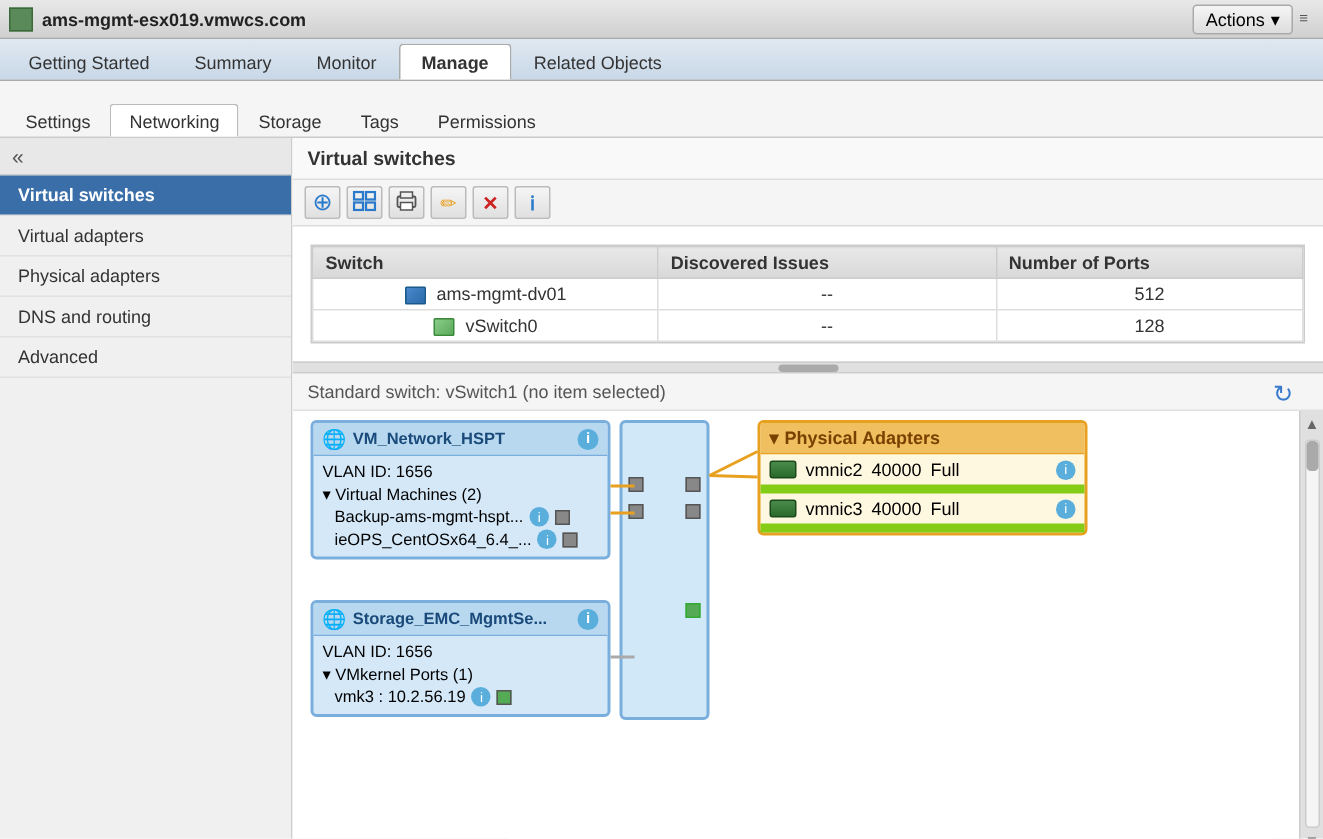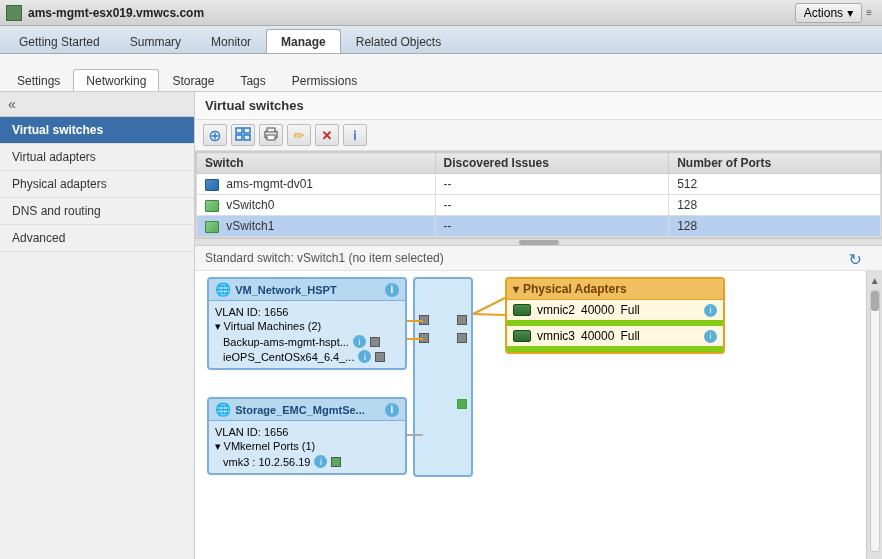--- a/index.html
+++ b/index.html
@@ -187,20 +187,21 @@
       border: 1px solid #ccc;
       padding: 3px 8px;
       text-align: left;
       font-weight: bold;
       color: #333;
     }
     .switch-table td {
       border: 1px solid #ddd;
       padding: 3px 8px;
       color: #333;
+      text-align: center;
     }
     .switch-table tr.selected td {
       background: #b8d0f0;
     }
     .diagram-header {
       padding: 5px 10px;
       font-size: 12px;
       color: #555;
       border-bottom: 1px solid #e0e0e0;
       background: #f5f5f5;
@@ -348,21 +349,21 @@
     }
     .scroll-arrow {
       font-size: 10px;
       color: #666;
       cursor: pointer;
       padding: 2px;
     }
 
     .table-container {
       border: 1px solid #ccc;
-      margin: 0;
+      margin: 12px;
     }
     
     .refresh-icon {
       position: absolute;
       right: 20px;
       top: 4px;
       color: #3a7acc;
       font-size: 16px;
       cursor: pointer;
     }
@@ -466,28 +467,20 @@
             <td>512</td>
           </tr>
           <tr>
             <td>
               <span style="display:inline-block;width:14px;height:12px;background:linear-gradient(135deg,#8acc8a,#5aaa5a);border:1px solid #3a8a3a;margin-right:4px;vertical-align:middle;border-radius:1px;"></span>
               <span>vSwitch0</span>
             </td>
             <td>--</td>
             <td>128</td>
           </tr>
-          <tr class="selected">
-            <td>
-              <span style="display:inline-block;width:14px;height:12px;background:linear-gradient(135deg,#8acc8a,#5aaa5a);border:1px solid #3a8a3a;margin-right:4px;vertical-align:middle;border-radius:1px;"></span>
-              <span>vSwitch1</span>
-            </td>
-            <td>--</td>
-            <td>128</td>
-          </tr>
         </tbody>
       </table>
     </div>
 
     <div style="height:8px; background:#e0e0e0; display:flex; align-items:center; justify-content:center; border-top:1px solid #ccc; border-bottom:1px solid #ccc;">
       <div style="width:40px; height:5px; background:#aaa; border-radius:3px;"></div>
     </div>
 
     <div style="flex:1; overflow:hidden; position:relative; display:flex; flex-direction:column;">
       <div class="diagram-header">

